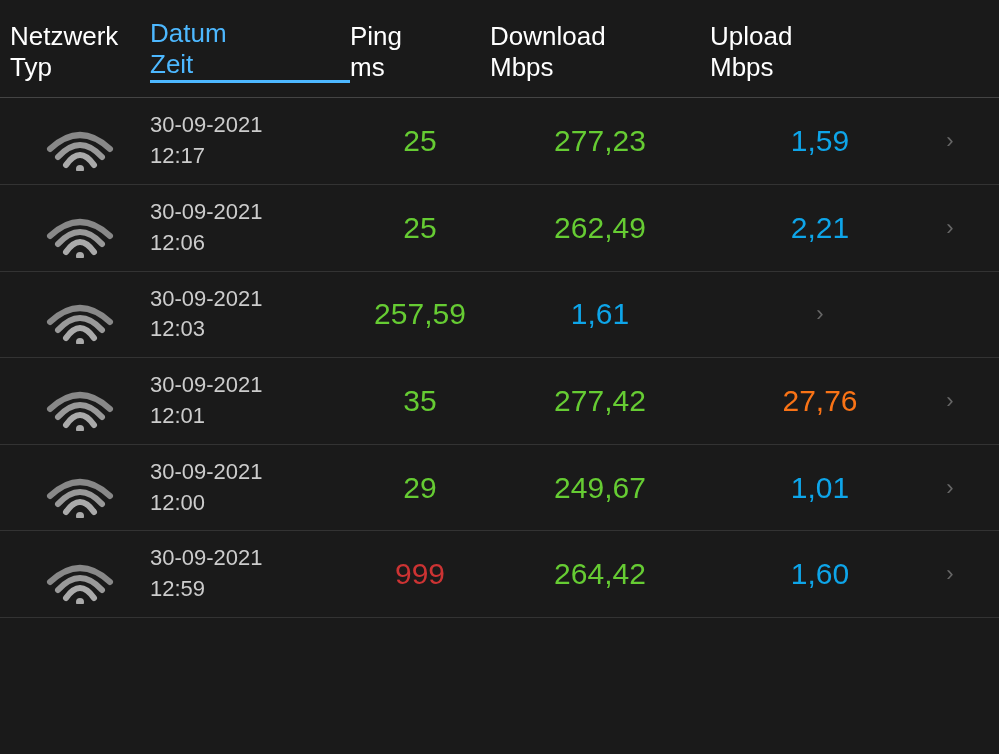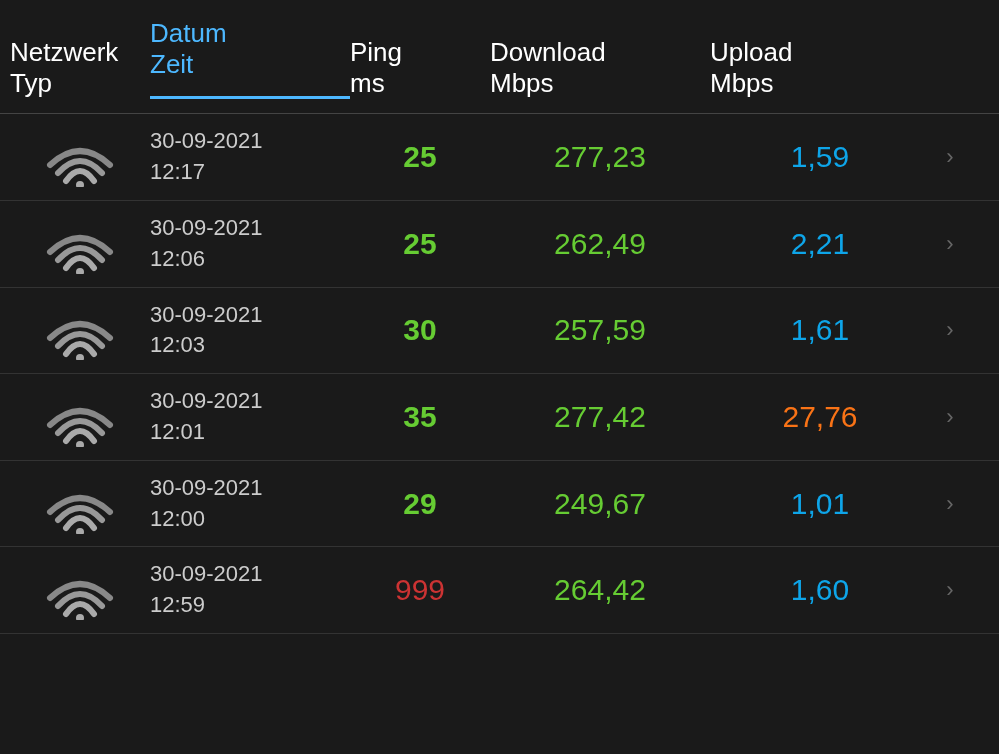--- a/index.html
+++ b/index.html
@@ -29,21 +29,21 @@
       text-align: left;
       font-size: 26px;
       font-weight: 500;
       color: #ffffff;
       line-height: 1.2;
     }
 
     .header-cell.datum-zeit {
       color: #4db8ff;
       border-bottom: 3px solid #4db8ff;
-      padding-bottom: 16px;
+      padding-bottom: 0;
     }
 
     .table-row {
       display: grid;
       grid-template-columns: 140px 200px 140px 220px 220px 40px;
       padding: 12px 10px;
       border-bottom: 1px solid #333;
       align-items: center;
     }
 
@@ -53,21 +53,21 @@
       font-weight: 400;
     }
 
     .cell.date-time {
       font-size: 22px;
       color: #cccccc;
       line-height: 1.4;
       text-align: left;
     }
 
-    .cell.ping-green { color: #66cc33; font-weight: bold; }
+    .cell.ping-green { color: #66cc33; }
     .cell.ping-red { color: #cc3333; }
     .cell.download { color: #66cc33; }
     .cell.upload-red { color: #0ea5e9; }
     .cell.upload-green { color: #f97316; }
 
     .cell.chevron {
       color: #666;
       font-size: 22px;
       text-align: center;
     }
@@ -159,21 +159,20 @@
     <path d="M10,38 Q40,10 70,38" fill="none" stroke="#888" stroke-width="6" stroke-linecap="round"></path>
     <path d="M18,46 Q40,22 62,46" fill="none" stroke="#999" stroke-width="6" stroke-linecap="round"></path>
     <path d="M26,54 Q40,34 54,54" fill="none" stroke="#aaa" stroke-width="6" stroke-linecap="round"></path>
     <circle cx="40" cy="58" r="4" fill="#aaa"></circle>
   </svg>
     </div>
     <div class="cell date-time">
       <div>30-09-2021</div>
       <div>12:03</div>
     </div>
-    <div class="cell ping-green">30</div>
     <div class="cell download">257,59</div>
     <div class="cell upload-red">1,61</div>
     <div class="cell chevron">›</div>
   </div>
       <div class="table-row">
     <div class="cell wifi-icon">
       <svg class="wifi-svg" viewBox="0 0 80 60" xmlns="http://www.w3.org/2000/svg">
 
     <path d="M10,38 Q40,10 70,38" fill="none" stroke="#888" stroke-width="6" stroke-linecap="round"></path>
     <path d="M18,46 Q40,22 62,46" fill="none" stroke="#999" stroke-width="6" stroke-linecap="round"></path>

